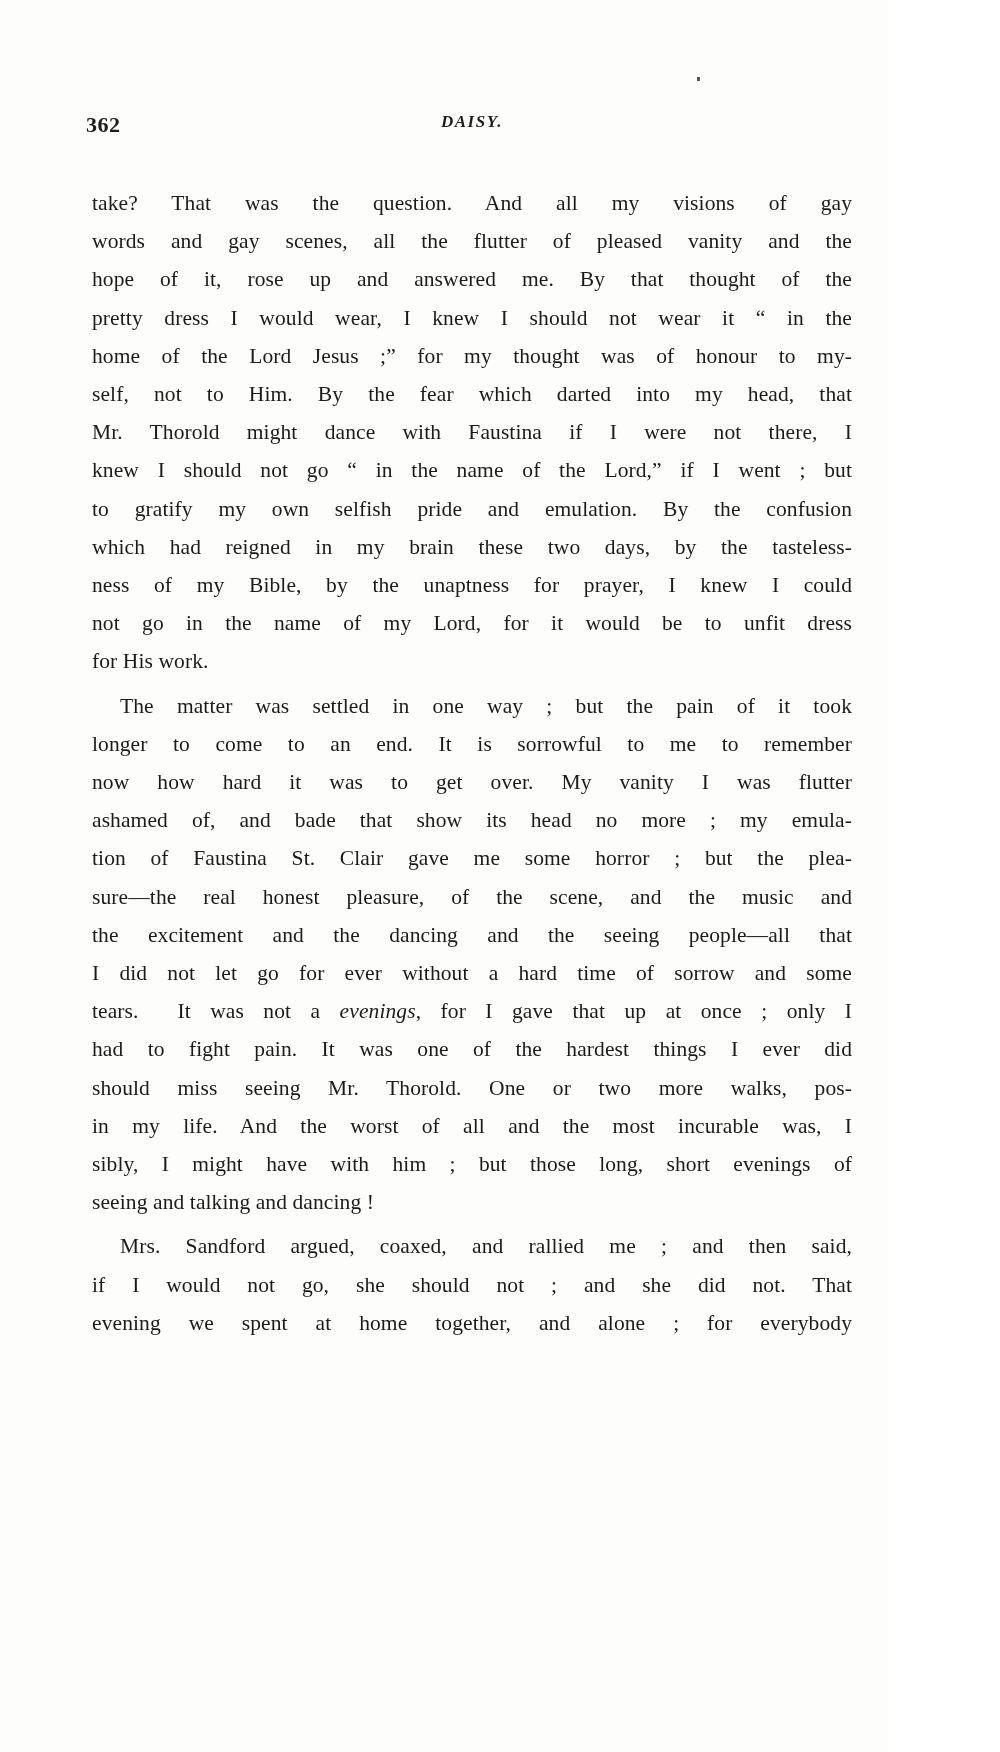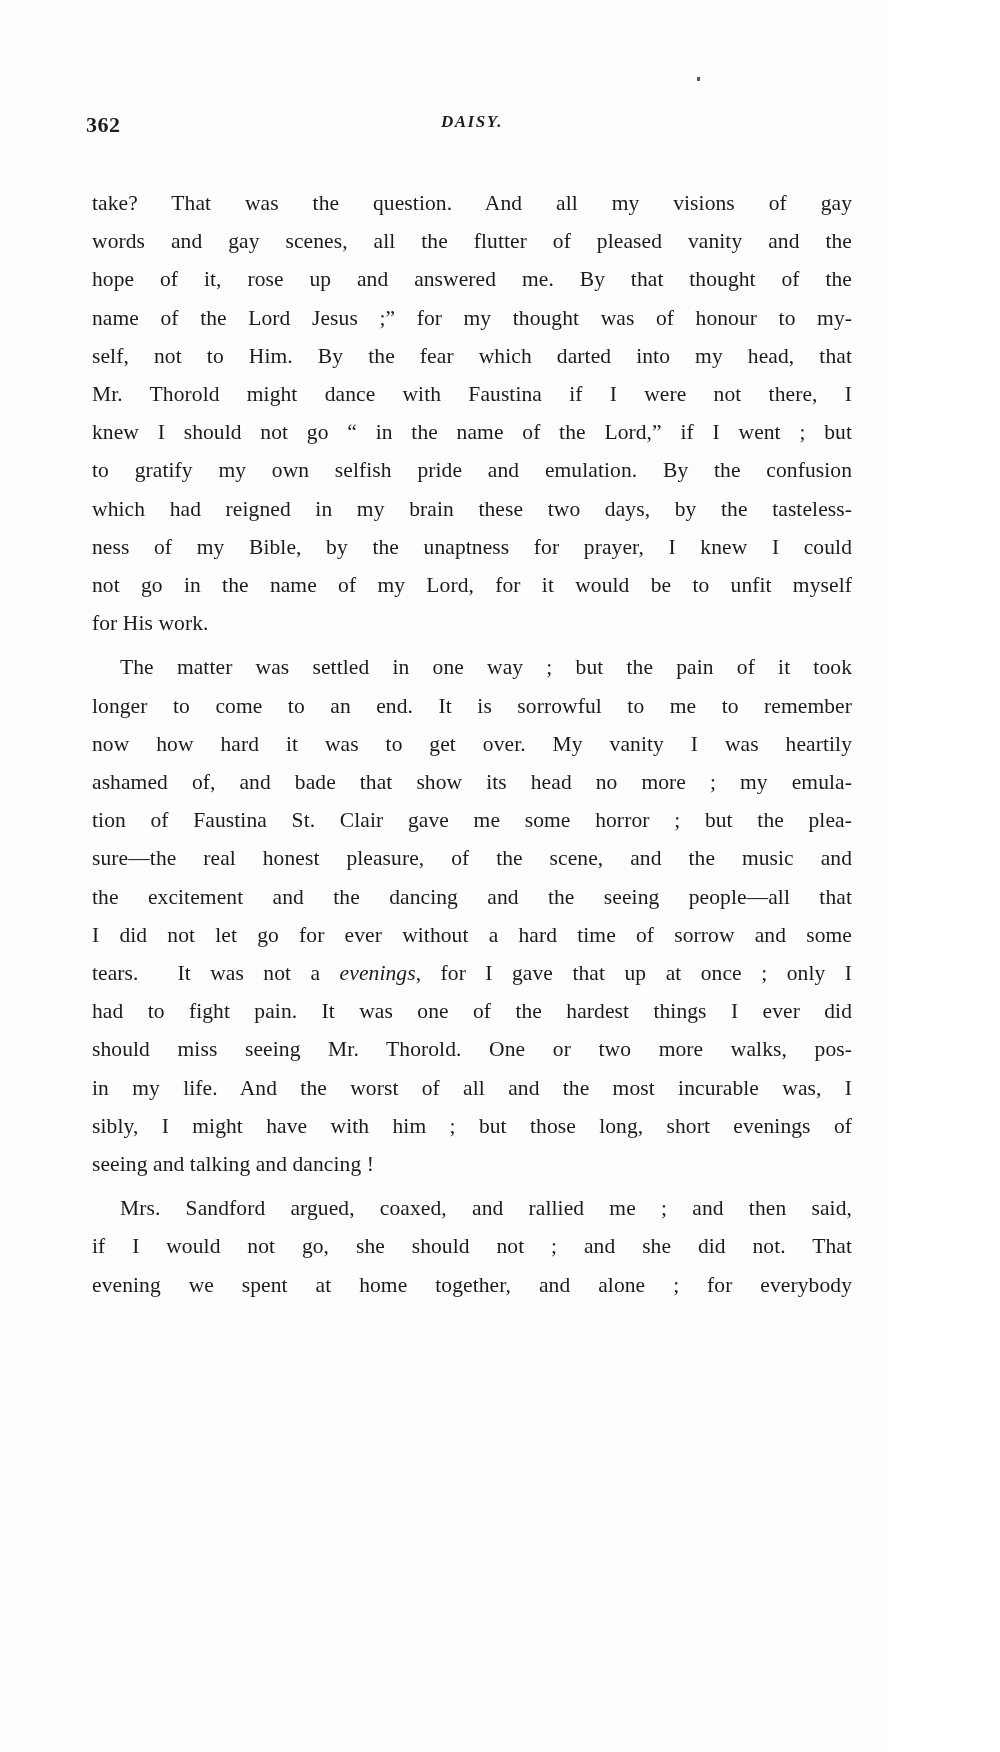--- a/index.html
+++ b/index.html
@@ -101,35 +101,36 @@
     <div class="folio">362</div>
     <div class="running-title">DAISY.</div>
   </div>
 
   <div class="body-text">
 
     <p class="para">
       <span class="line justify">take? That was the question. And all my visions of gay</span>
       <span class="line justify">words and gay scenes, all the flutter of pleased vanity and the</span>
       <span class="line justify">hope of it, rose up and answered me. By that thought of the</span>
-      <span class="line justify">name of the Lord Jesus ;” for my thought was of honour to my-</span>
+      <span class="line justify">pretty dress I would wear, I knew I should not wear it “ in the</span>
+      <span class="line justify">home of the Lord Jesus ;” for my thought was of honour to my-</span>
       <span class="line justify">self, not to Him. By the fear which darted into my head, that</span>
       <span class="line justify">Mr. Thorold might dance with Faustina if I were not there, I</span>
       <span class="line justify">knew I should not go “ in the name of the Lord,” if I went ; but</span>
       <span class="line justify">to gratify my own selfish pride and emulation. By the confusion</span>
       <span class="line justify">which had reigned in my brain these two days, by the tasteless-</span>
       <span class="line justify">ness of my Bible, by the unaptness for prayer, I knew I could</span>
-      <span class="line justify">not go in the name of my Lord, for it would be to unfit myself</span>
+      <span class="line justify">not go in the name of my Lord, for it would be to unfit dress</span>
       <span class="line justify last">for His work.</span>
     </p>
 
     <p class="para">
       <span class="line justify" style="text-indent:28px">The matter was settled in one way ; but the pain of it took</span>
       <span class="line justify">longer to come to an end. It is sorrowful to me to remember</span>
-      <span class="line justify">now how hard it was to get over. My vanity I was heartily</span>
+      <span class="line justify">now how hard it was to get over. My vanity I was flutter</span>
       <span class="line justify">ashamed of, and bade that show its head no more ; my emula-</span>
       <span class="line justify">tion of Faustina St. Clair gave me some horror ; but the plea-</span>
       <span class="line justify">sure—the real honest pleasure, of the scene, and the music and</span>
       <span class="line justify">the excitement and the dancing and the seeing people—all that</span>
       <span class="line justify">I did not let go for ever without a hard time of sorrow and some</span>
       <span class="line justify">tears.&nbsp; It was not a <i>evenings</i>, for I gave that up at once ; only I</span>
       <span class="line justify">had to fight pain. It was one of the hardest things I ever did</span>
       <span class="line justify">should miss seeing Mr. Thorold. One or two more walks, pos-</span>
       <span class="line justify">in my life. And the worst of all and the most incurable was, I</span>
       <span class="line justify">sibly, I might have with him ; but those long, short evenings of</span>

